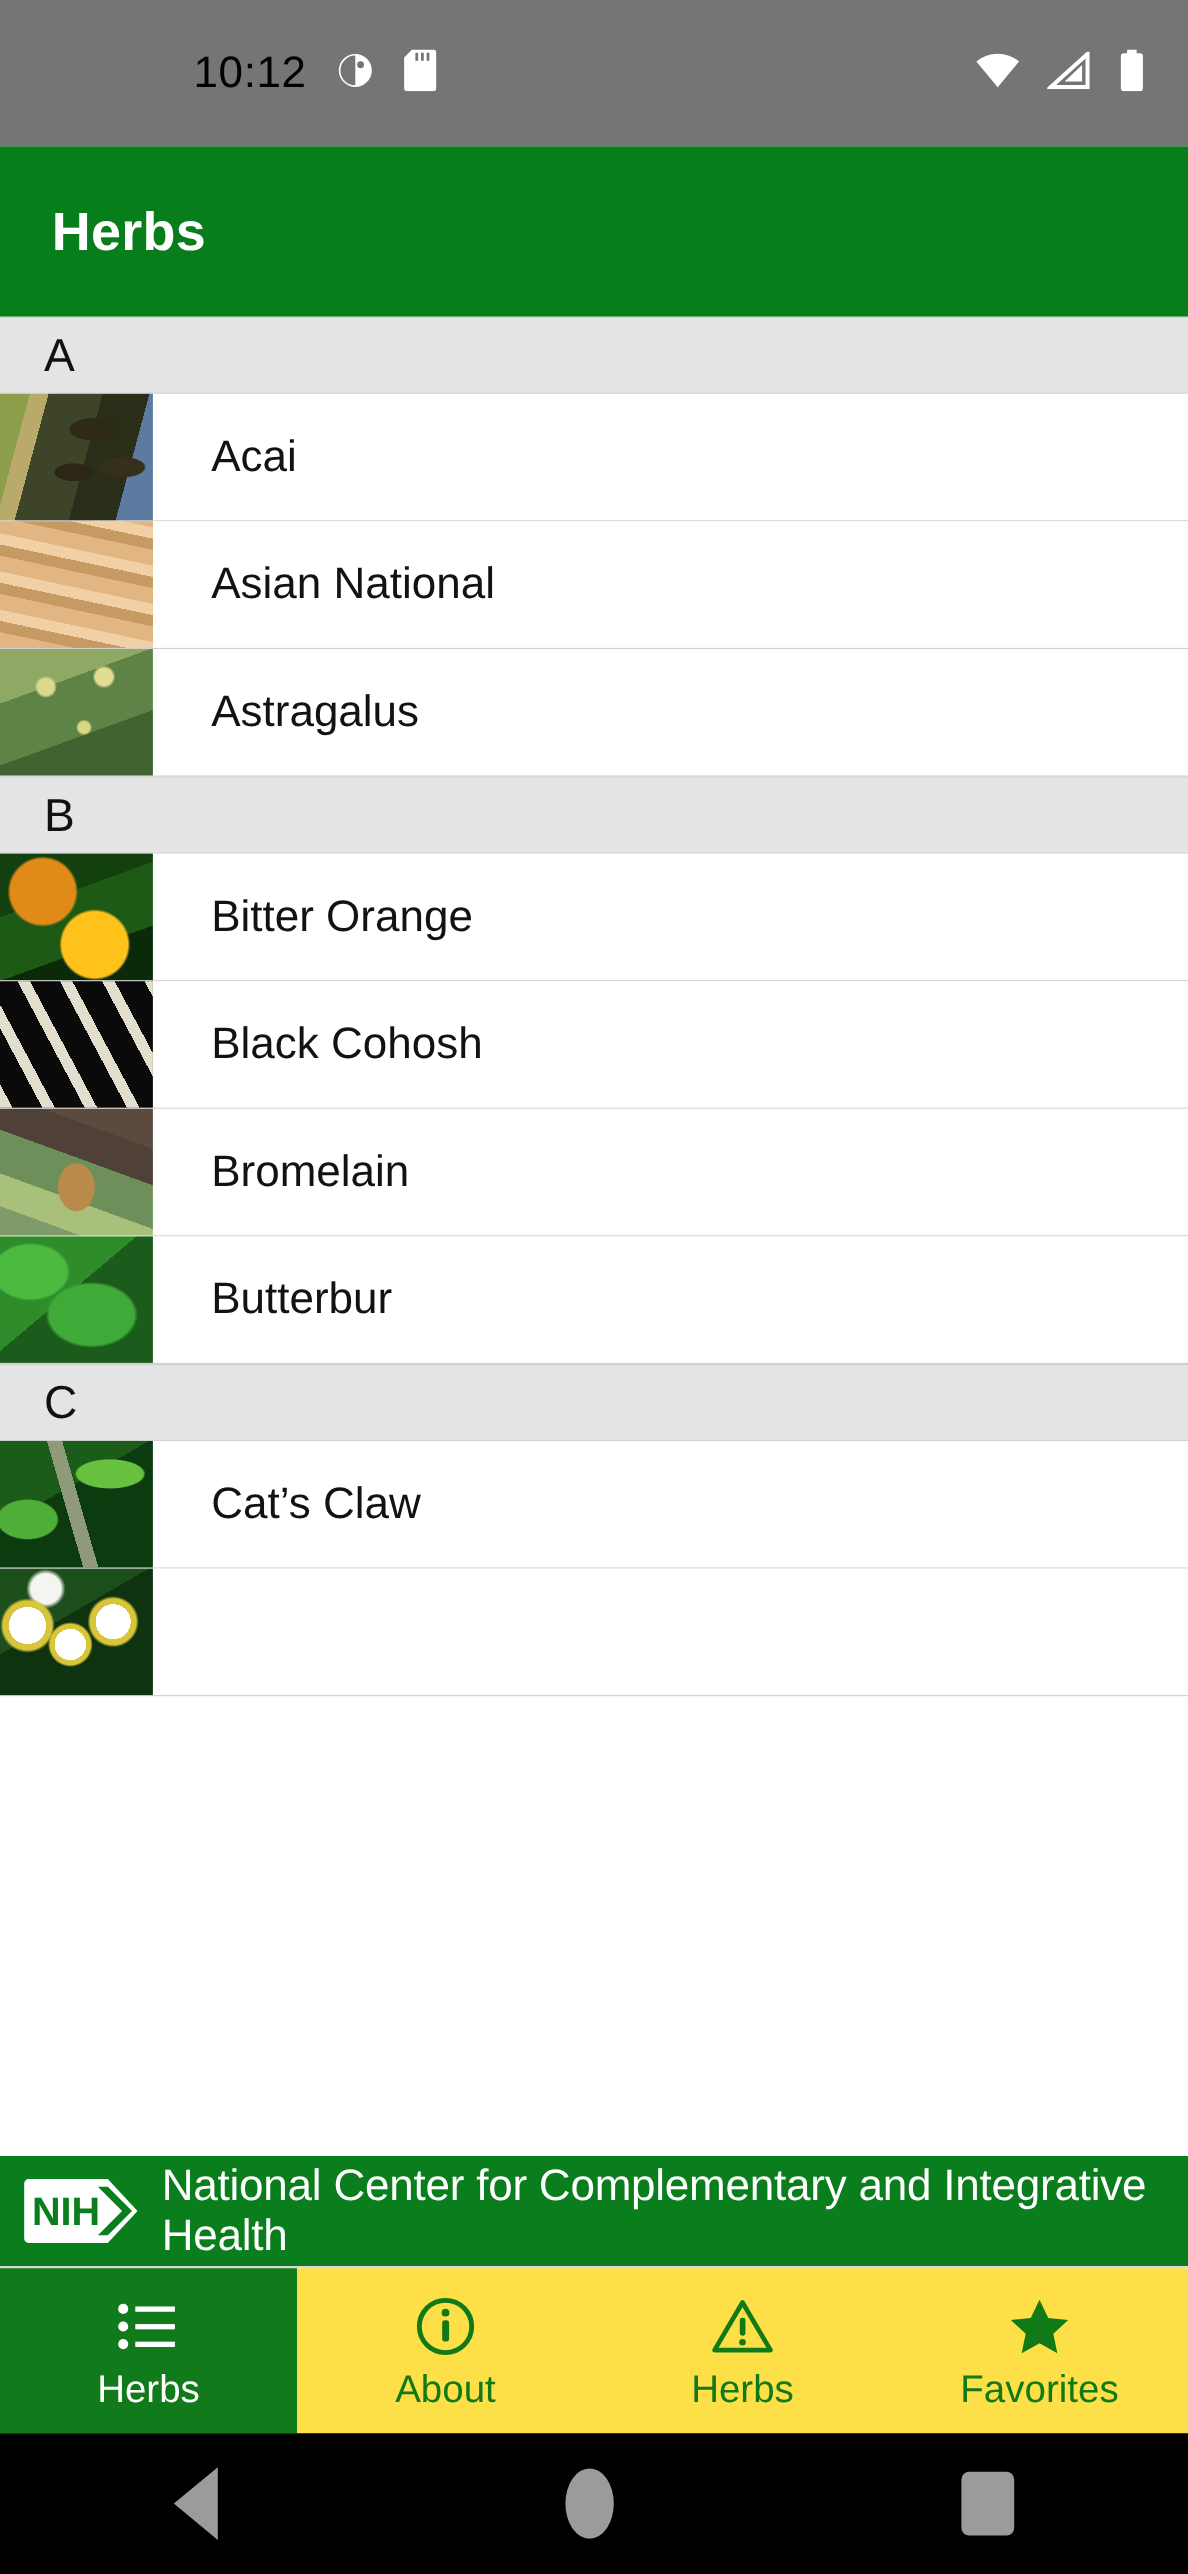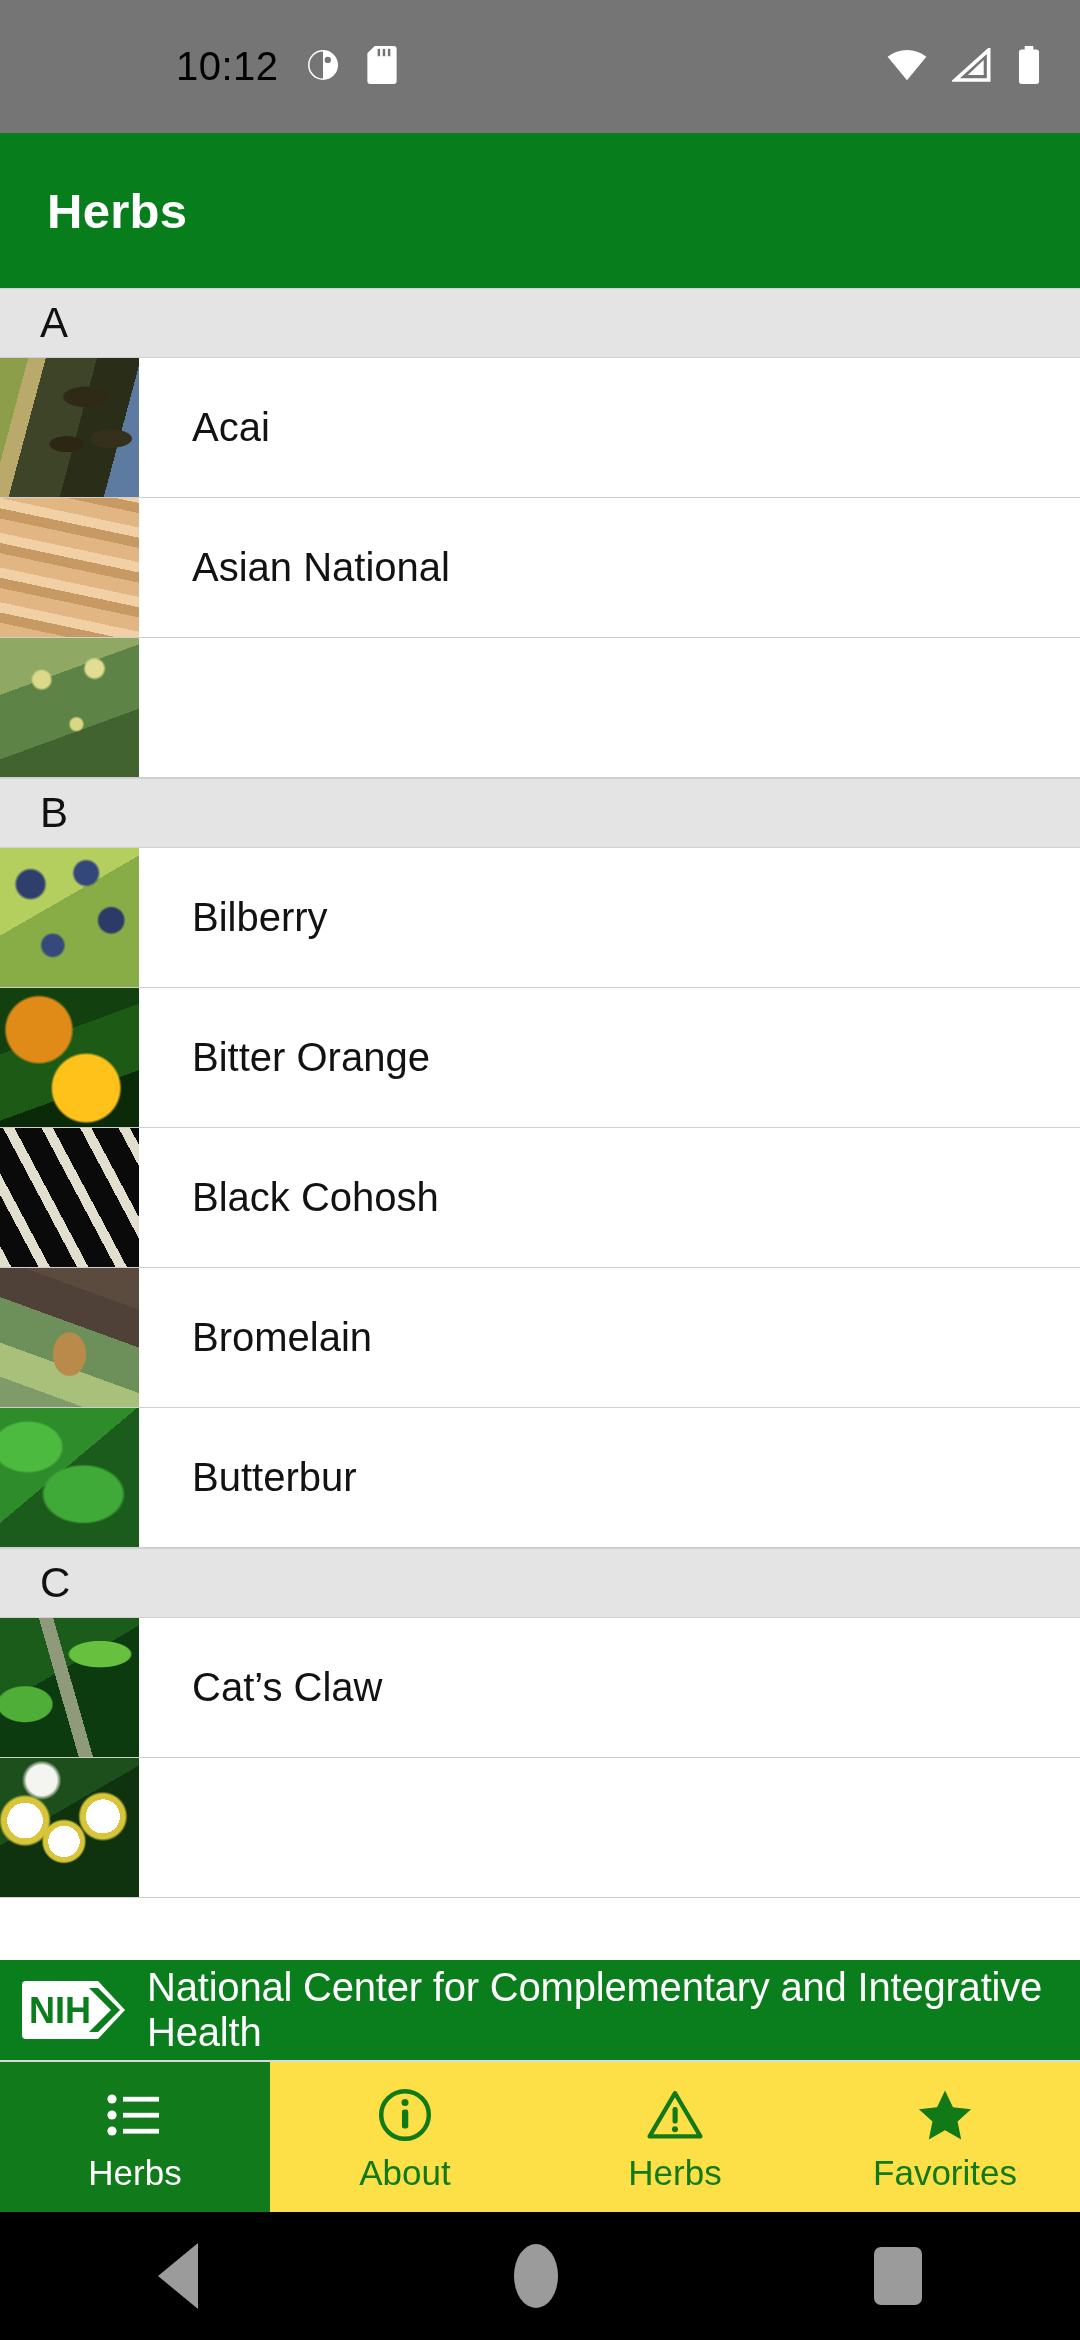--- a/index.html
+++ b/index.html
@@ -32,21 +32,21 @@
     position:absolute; top:288px; left:0; width:1080px; height:1672px;
     background:#fff; overflow:hidden;
   }
   .section-header{
     height:70px; background:#e4e4e4; display:flex; align-items:center;
     border-top:1px solid #d0d0d0; border-bottom:1px solid #d0d0d0;
   }
   .section-header .letter{ font-size:42px; color:#111; margin-left:40px; }
 
   .row{
-    height:140px; display:flex; align-items:stretch; background:#fff;
+    height:116px; display:flex; align-items:stretch; background:#fff;
     border-bottom:1px solid #cfcfcf;
   }
   .thumb{ width:139px; height:100%; flex:0 0 139px; position:relative; overflow:hidden; }
   .row-label{
     flex:1; display:flex; align-items:center; padding-left:53px;
     font-size:40px; color:#121212;
   }
 
   
   .t-acai{background:
@@ -191,27 +191,24 @@
       <div class="row">
         <div class="thumb t-acai"></div>
         <div class="row-label">Acai</div>
       </div>
       <div class="row">
         <div class="thumb t-ginseng"></div>
         <div class="row-label">Asian National</div>
       </div>
       <div class="row">
         <div class="thumb t-astragalus"></div>
+        <div class="row-label">Astragalus</div>
       </div>
       <div class="section-header">
         <span class="letter">B</span>
-      </div>
-      <div class="row">
-        <div class="thumb t-bilberry"></div>
-        <div class="row-label">Bilberry</div>
       </div>
       <div class="row">
         <div class="thumb t-bitterorange"></div>
         <div class="row-label">Bitter Orange</div>
       </div>
       <div class="row">
         <div class="thumb t-blackcohosh"></div>
         <div class="row-label">Black Cohosh</div>
       </div>
       <div class="row">

